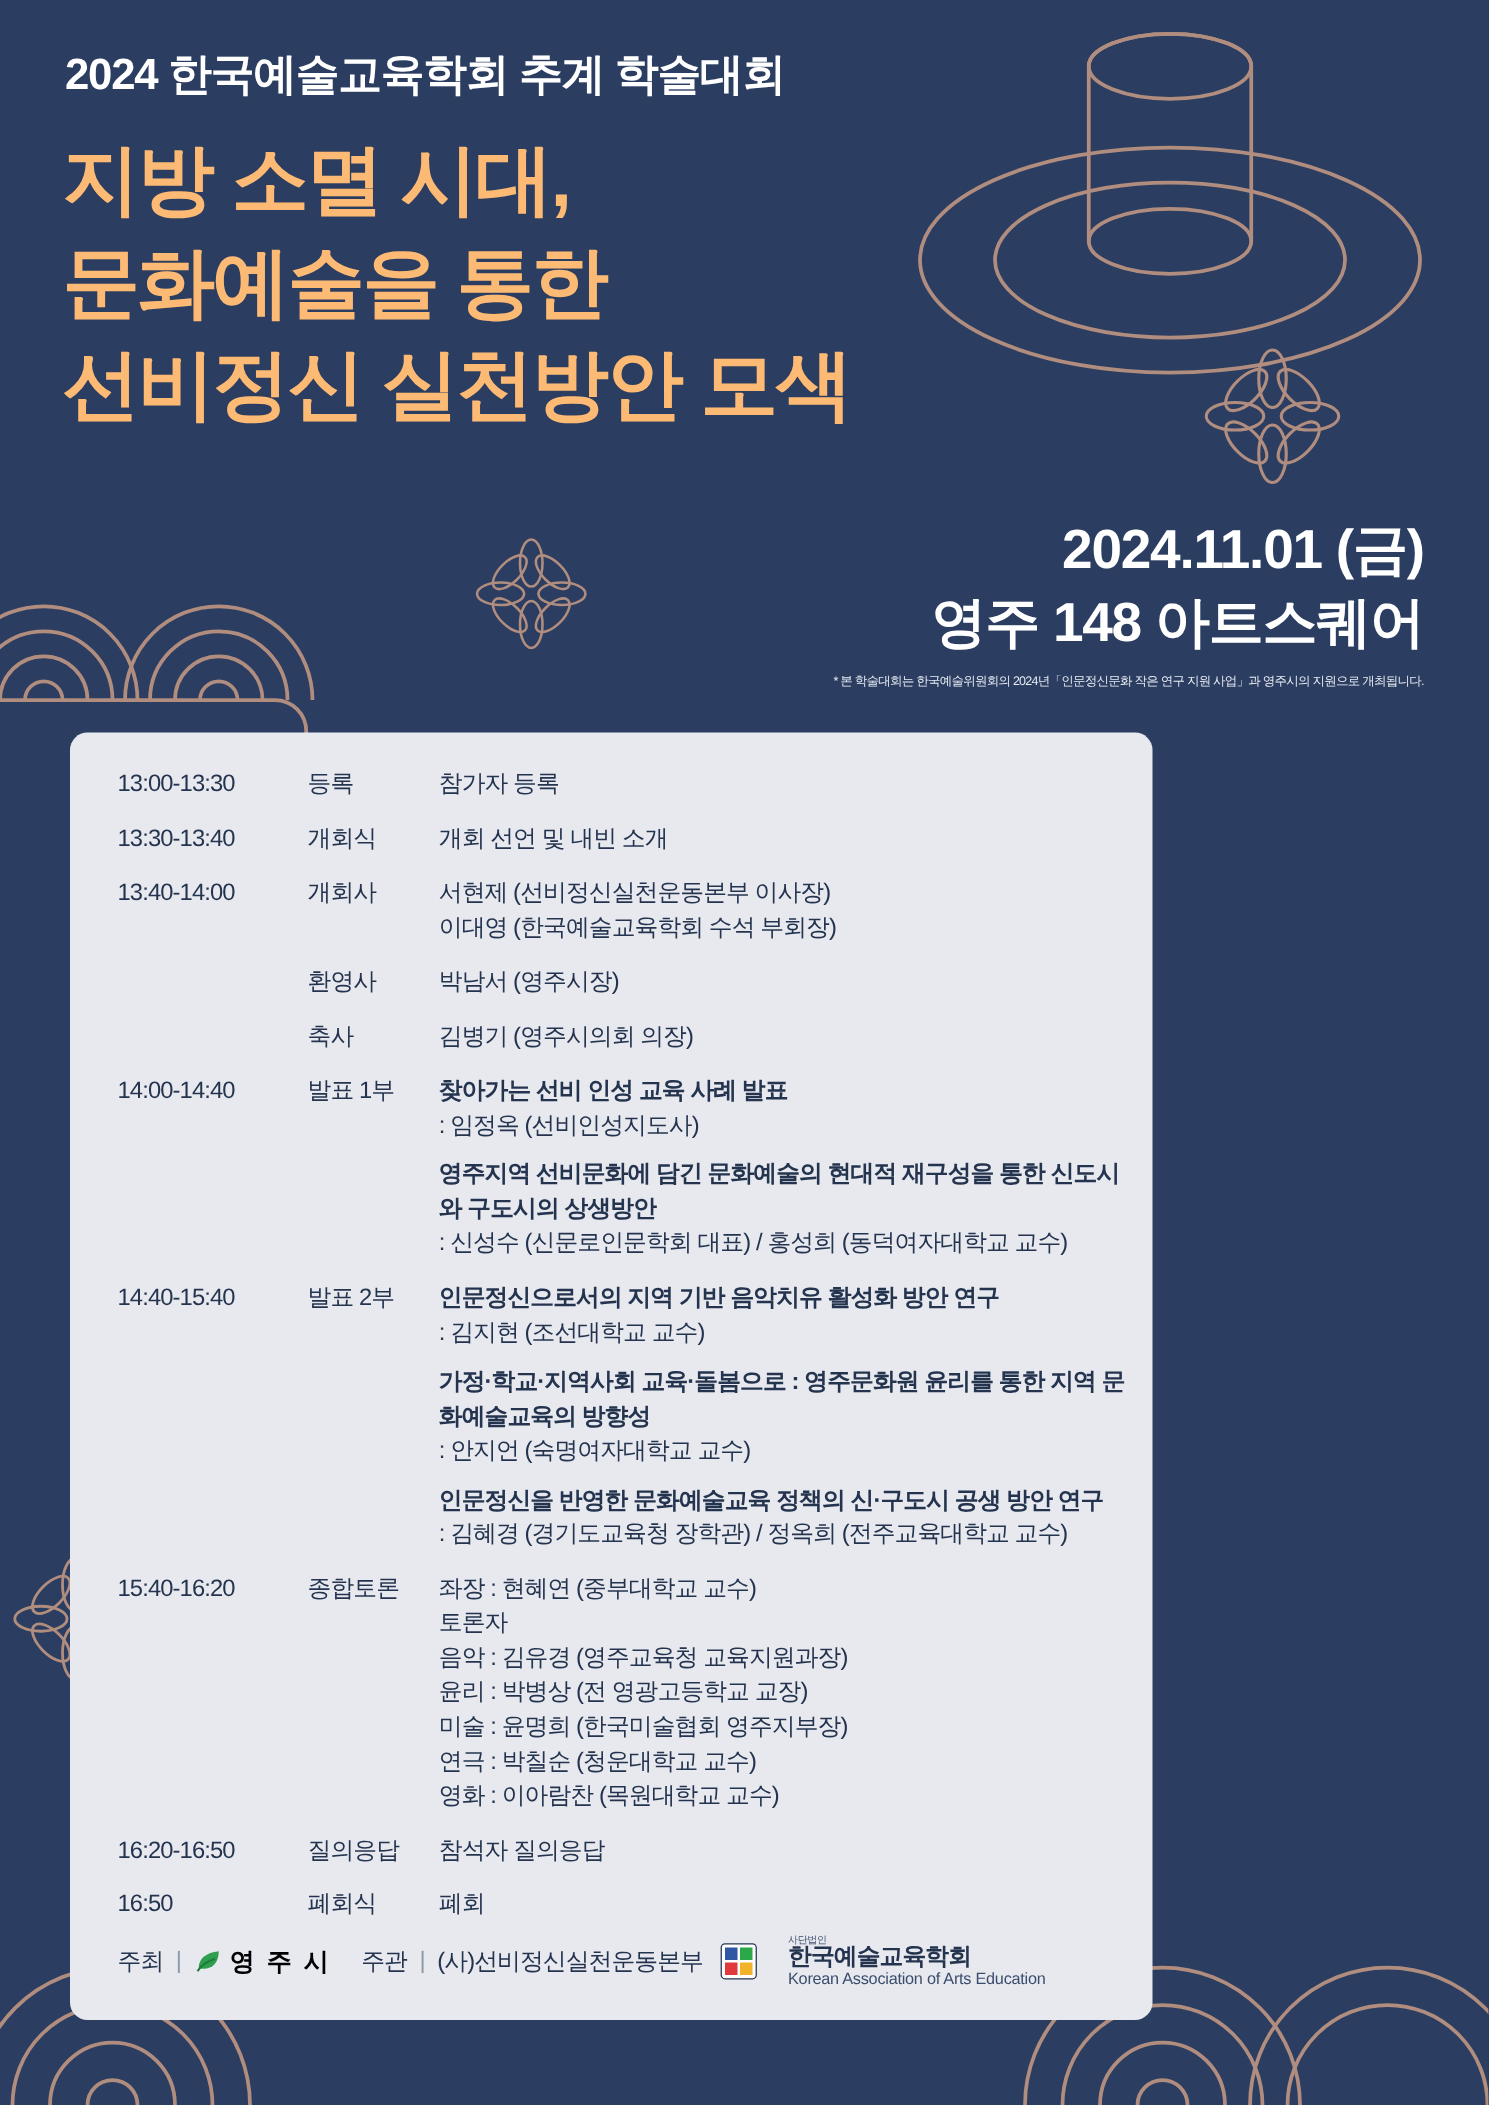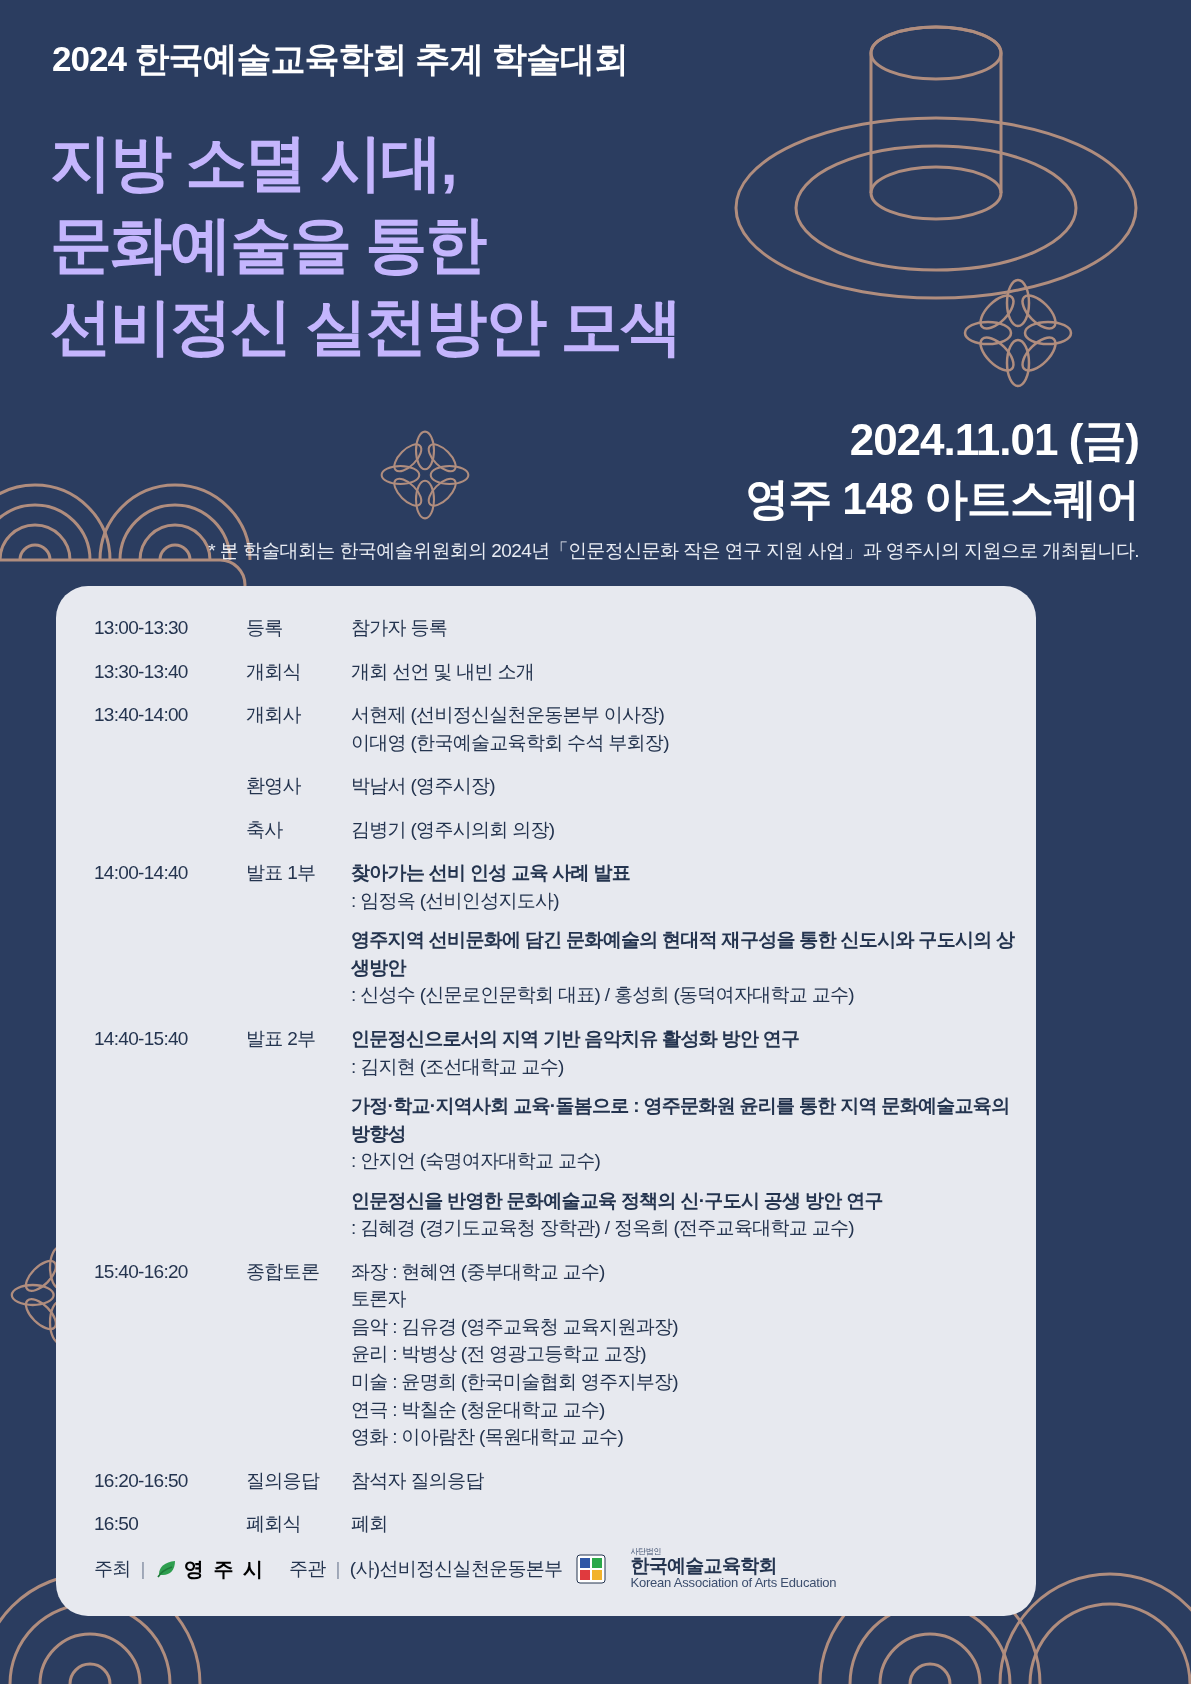--- a/index.html
+++ b/index.html
@@ -29,44 +29,44 @@
   .waves-left { top: 440px; left: -30px; width: 300px; height: 200px; }
   .waves-bottom { bottom: -10px; left: 0; width: 1191px; height: 240px; }
 
   
   .kicker {
     position: absolute; left: 52px; top: 36px;
     font-size: 35px; font-weight: 700; color: #ffffff;
     letter-spacing: -1px;
   }
   .title {
-    position: absolute; left: 50px; top: 122px;
-    font-size: 62px; line-height: 1.32; font-weight: 700; color: #c4b5fd;
+    position: absolute; left: 50px; top: 104px;
+    font-size: 62px; line-height: 1.32; font-weight: 700; color: #fdba74;
     letter-spacing: -2px;
   }
   .title div { white-space: nowrap; }
 
   .datetime {
     position: absolute; right: 52px; top: 410px;
     text-align: right;
     font-size: 44px; line-height: 1.35; font-weight: 700; color: #ffffff;
     letter-spacing: -1px;
   }
   .note {
     position: absolute; right: 52px; top: 538px;
-    font-size: 19px; color: #e9ecf3; letter-spacing: -0.6px;
+    font-size: 10px; color: #e9ecf3; letter-spacing: -0.6px;
     white-space: nowrap;
   }
 
   
   .card {
     position: absolute; left: 56px; top: 586px;
-    width: 980px; height: 1030px;
+    width: 866px; height: 1030px;
     background: #e7e9ef;
-    border-radius: 32px;
+    border-radius: 14px;
     padding: 28px 18px 22px 38px;
   }
 
   table.sched { width: 100%; border-collapse: collapse; }
   table.sched td {
     vertical-align: top;
     color: #24344f;
     font-size: 19px;
     line-height: 1.45;
     padding: 0 0 16px 0;

